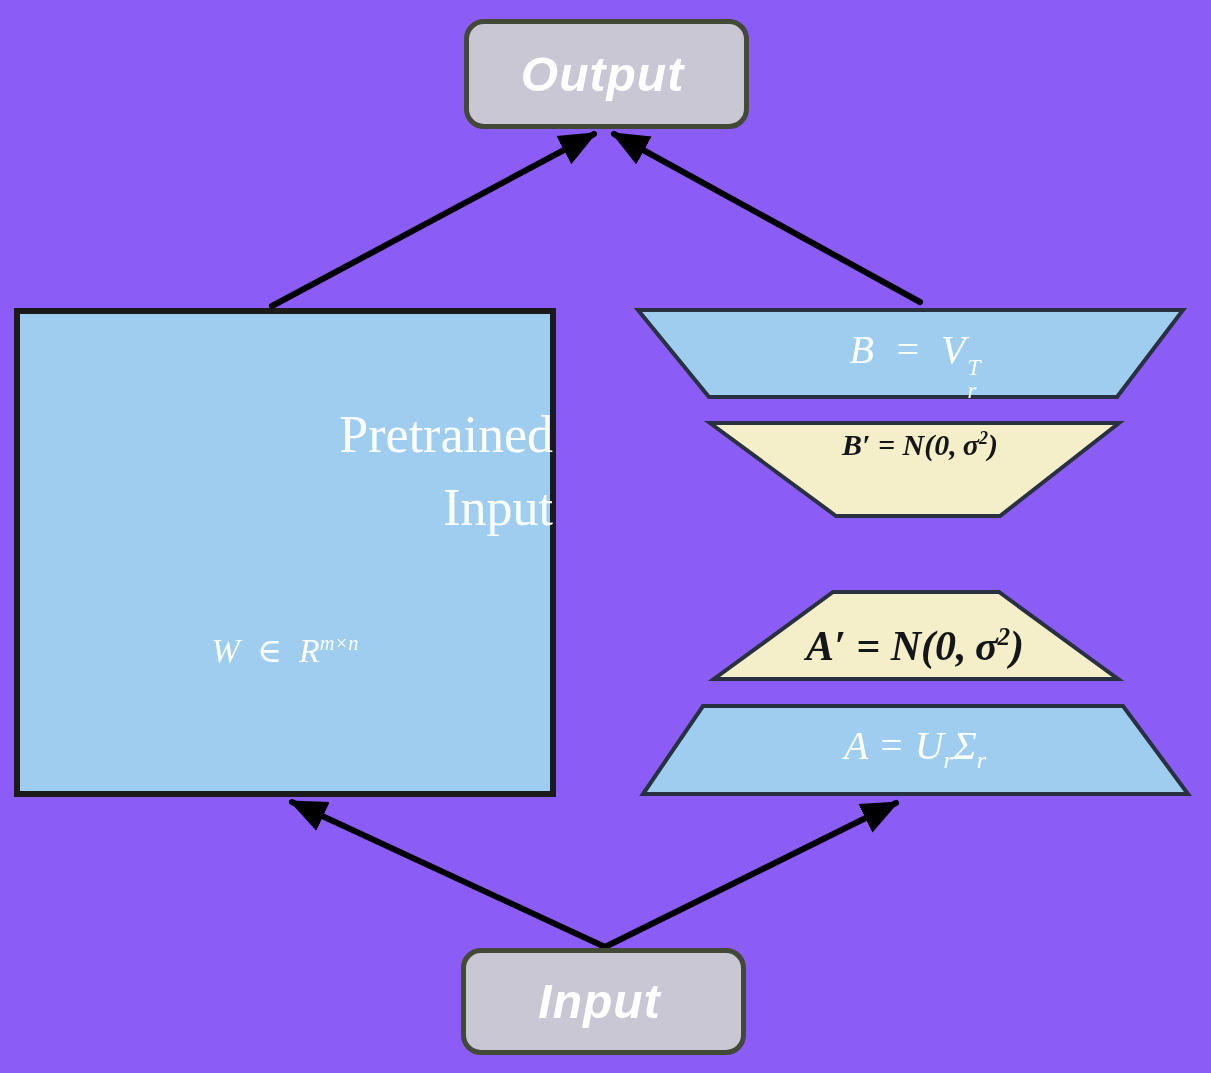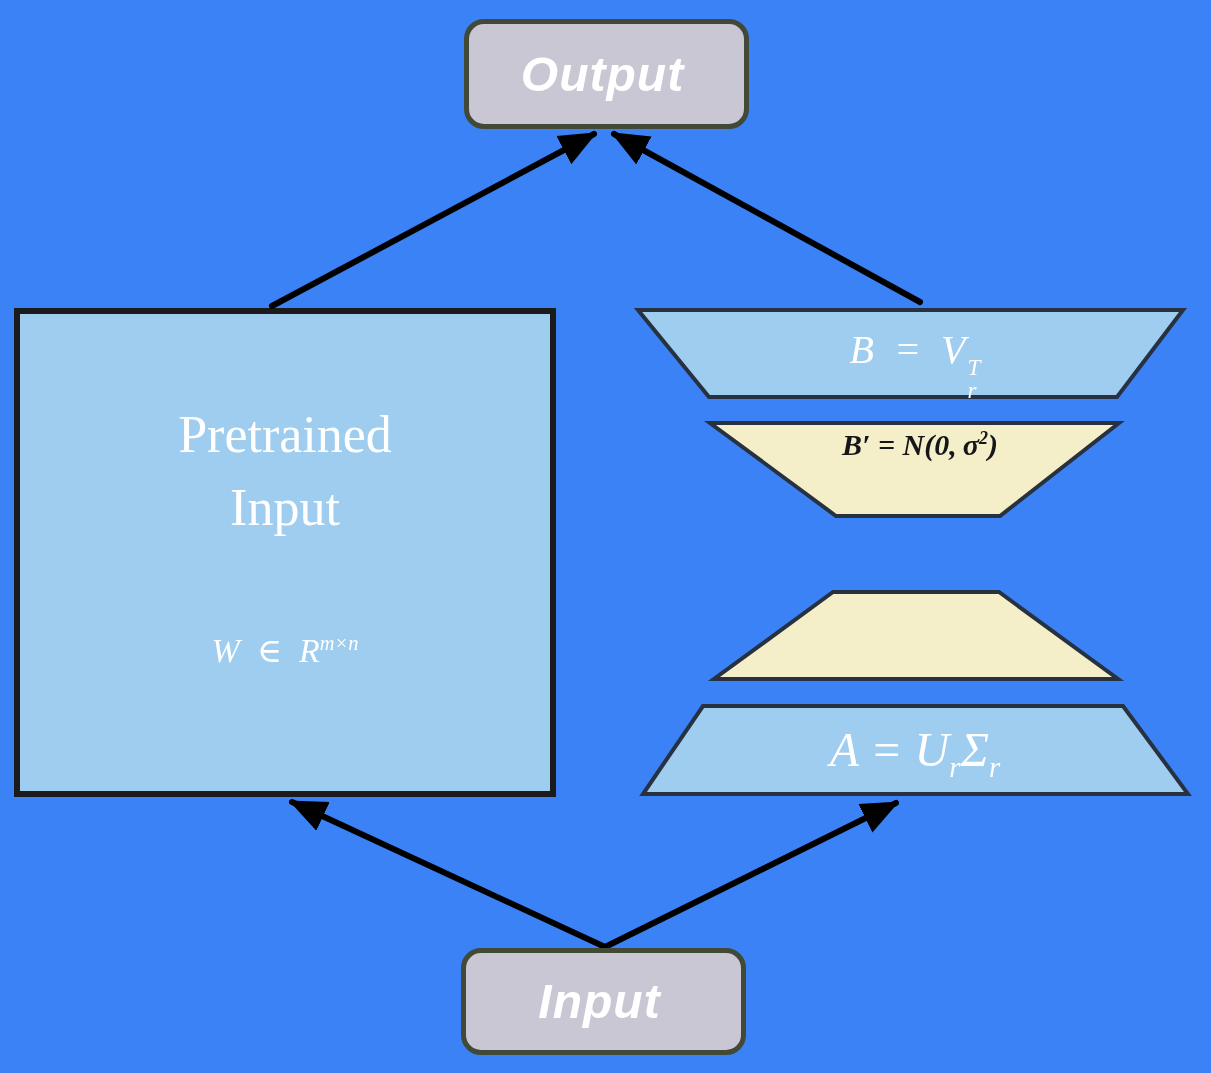--- a/index.html
+++ b/index.html
@@ -1,19 +1,19 @@
 <!DOCTYPE html>
 <html><head>
 <meta charset="utf-8">
 <style>
   html,body{margin:0;padding:0;background:#ffffff;}
   .canvas{
     position:relative;
     width:1211px;height:1073px;
-    background:#3b82f6;
+    background:#8b5cf6;
     overflow:hidden;
     font-family:"Liberation Serif","DejaVu Serif",serif;
   }
   .canvas svg{position:absolute;left:0;top:0;}
 
   
   .gbox{
     position:absolute;
     background:#c9c7d4;
     border:5px solid #424936;
@@ -27,21 +27,21 @@
     font-family:"Liberation Sans","DejaVu Sans",sans-serif;
     font-style:italic;font-weight:700;
     font-size:48px;color:#ffffff;
     letter-spacing:1px;
     padding-right:8px;
   }
 
   
   .sq-title{
     position:absolute;left:17px;top:398px;width:536px;
-    text-align:center;color:#ffffff;
+    text-align:right;color:#ffffff;
     font-family:"Liberation Serif","DejaVu Serif",serif;
     font-size:52px;line-height:73px;font-weight:400;
   }
   .sq-formula{
     position:absolute;left:17px;top:630px;width:536px;
     text-align:center;font-size:34px;
   }
 
   
   .mathw{
@@ -49,21 +49,21 @@
     font-style:italic;color:#ffffff;font-weight:400;
   }
   .mathk{
     font-family:"Liberation Serif","DejaVu Serif",serif;
     font-style:italic;color:#14161a;font-weight:700;
   }
   .tlabel{position:absolute;text-align:center;white-space:nowrap;}
   .b-label {left:690px;top:326px;width:450px;font-size:40px;}
   .bp-label{left:715px;top:428px;width:410px;font-size:30px;}
   .ap-label{left:705px;top:622px;width:420px;font-size:42px;}
-  .a-label {left:690px;top:722px;width:450px;font-size:48px;}
+  .a-label {left:690px;top:722px;width:450px;font-size:40px;}
 
   sup{font-size:0.6em;line-height:0;}
   sub{font-size:0.6em;line-height:0;}
   .stack{
     display:inline-flex;flex-direction:column;
     font-size:0.58em;line-height:1.02;
     vertical-align:-0.5em;margin-left:2px;text-align:left;
   }
   .stack span{display:block;}
 </style>
@@ -116,18 +116,21 @@
     <span>B &nbsp;=&nbsp; V</span><span class="stack">
         <span>T</span>
         <span>r</span>
       </span>
   </div>
 
   <div class="tlabel mathk bp-label">
     <span>B′ = N(0, σ</span><sup>2</sup><span>)</span>
   </div>
 
+  <div class="tlabel mathk ap-label">
+    <span>A′ = N(0, σ</span><sup>2</sup><span>)</span>
+  </div>
 
   <div class="tlabel mathw a-label">
     <span>A = U</span><sub>r</sub><span>Σ</span><sub>r</sub>
   </div>
 
 </div>
 
 </body></html>

